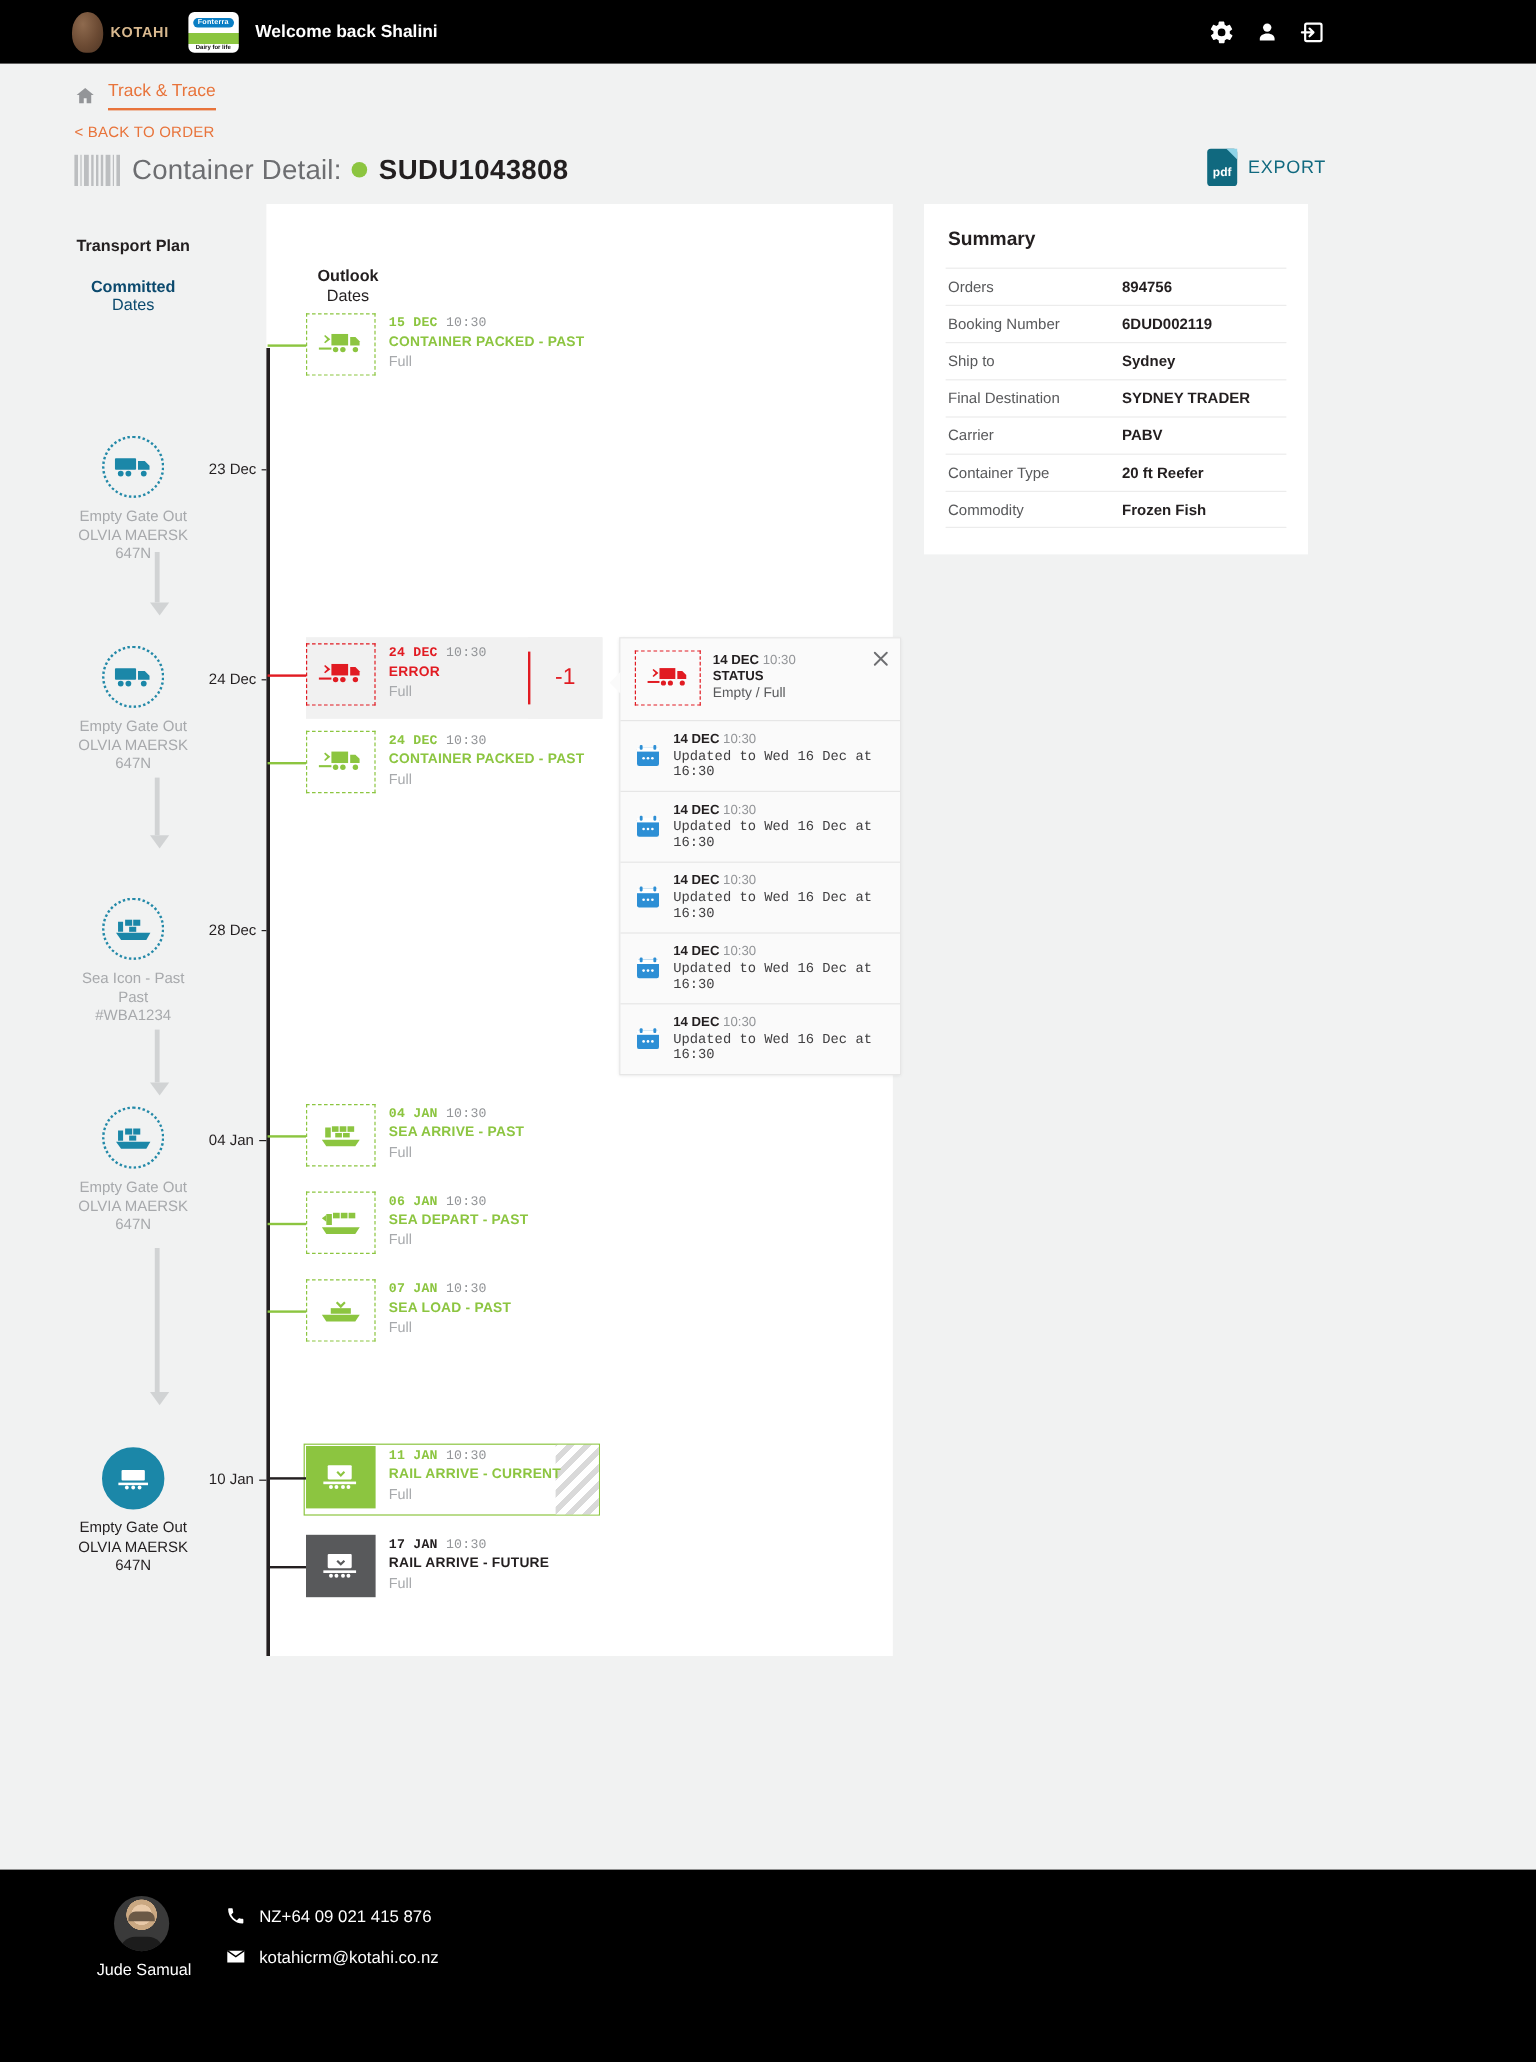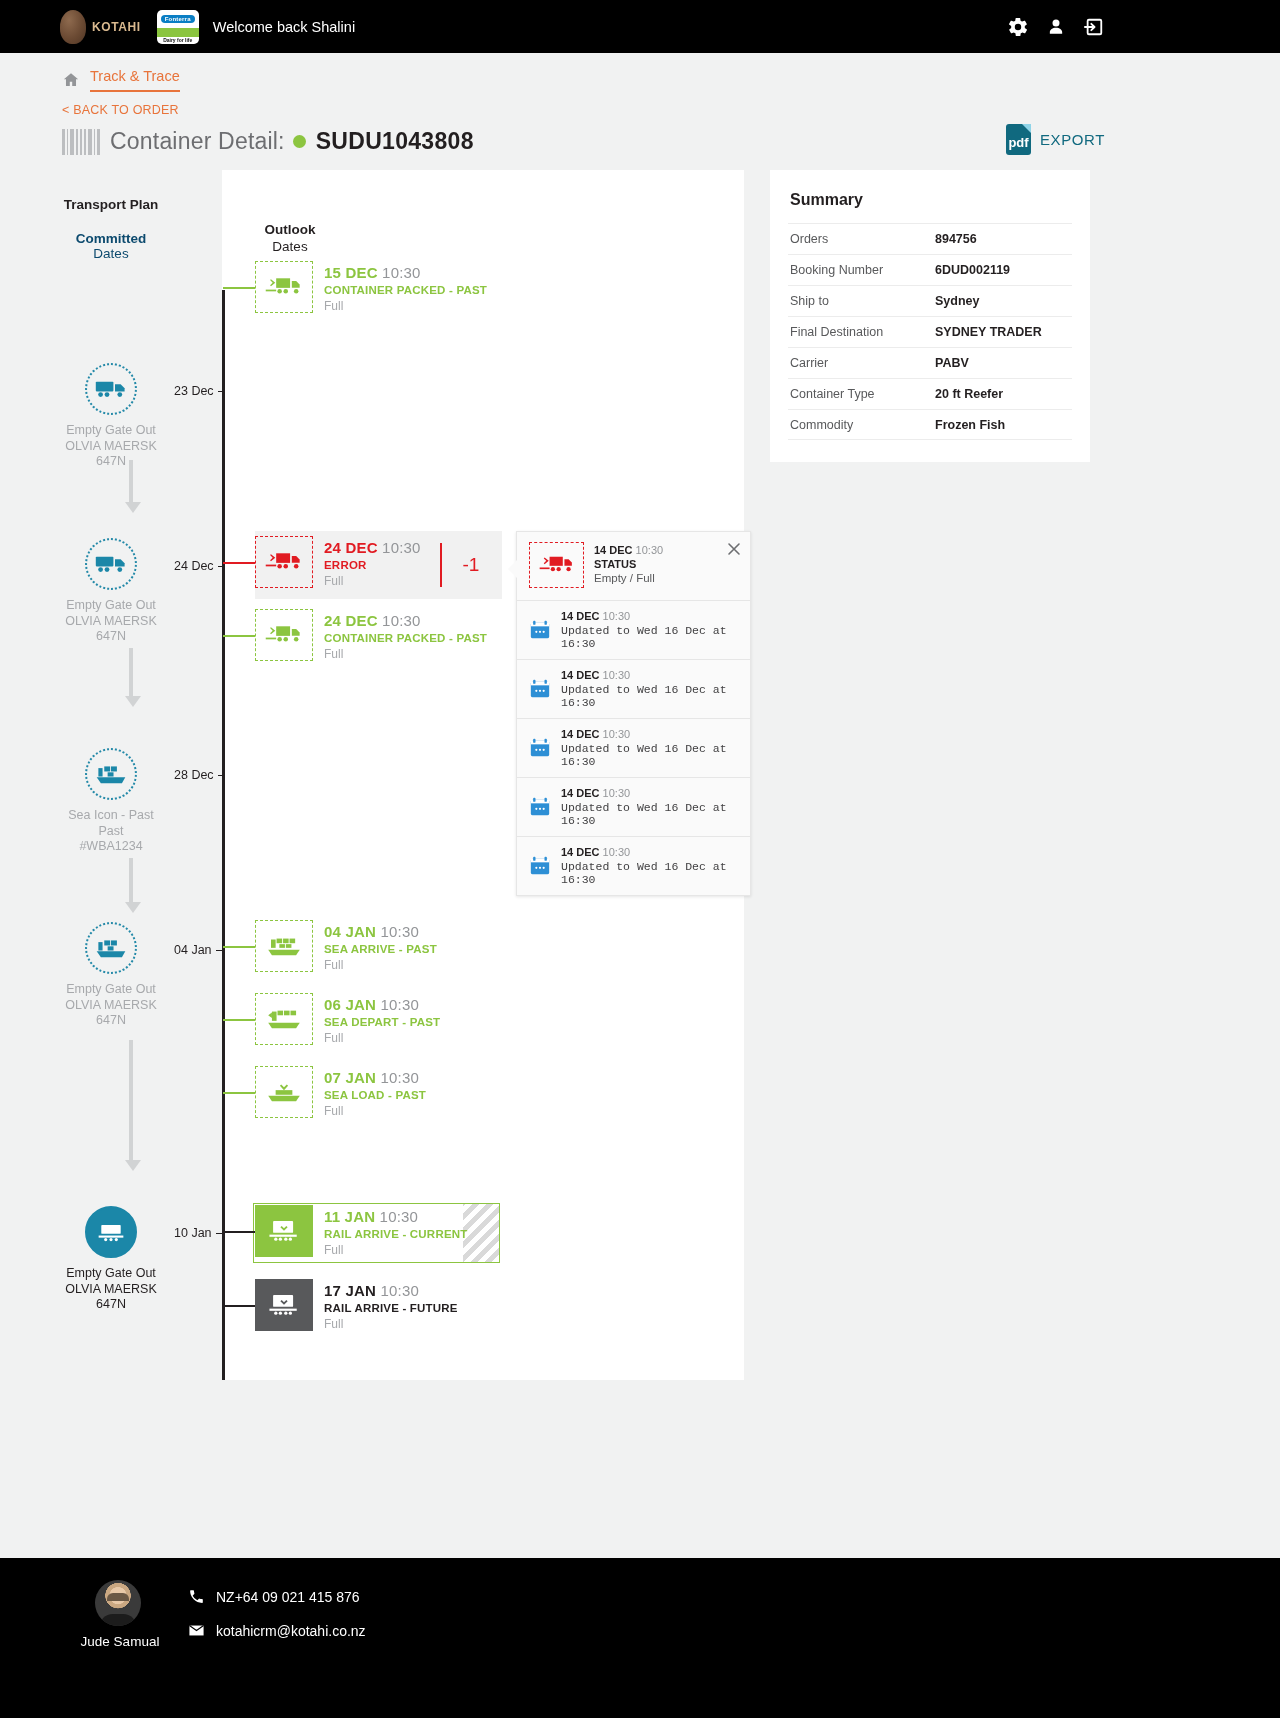--- a/index.html
+++ b/index.html
@@ -29,21 +29,21 @@
     position: relative; display: flex; align-items: flex-start; justify-content: center; overflow: hidden;
   }
   .fonterra-pill {
     margin-top: 5px; background: #0a7ec4; color: #fff; font-size: 6px; font-weight: 700;
     padding: 1px 4px; border-radius: 6px; letter-spacing: .2px;
   }
   .fonterra-tag {
     position: absolute; bottom: 1px; left: 0; right: 0; text-align: center;
     font-size: 5px; font-weight: 700; color: #111;
   }
-  .welcome { color: #ffffff; font-size: 14.5px; margin-left: 14px; font-weight: 400; }
+  .welcome { color: #ffffff; font-size: 14.5px; margin-left: 14px; font-weight: 700; }
   .topbar-icons { margin-left: auto; margin-right: 175px; display: flex; align-items: center; gap: 16px; }
   .tb-icon { width: 22px; height: 22px; display: flex; align-items: center; justify-content: center; cursor: pointer; }
   .tb-icon svg { display: block; }
 
   
   .crumbs { position: absolute; left: 62px; top: 68px; display: flex; align-items: center; gap: 10px; }
   .home-icon { width: 18px; height: 18px; }
   .crumb-link {
     color: #e8743b; font-size: 14.5px; padding-bottom: 6px;
     border-bottom: 2.5px solid #e8743b; cursor: pointer;
@@ -54,21 +54,21 @@
   .barcode { width: 38px; height: 26px; display: flex; gap: 2px; align-items: stretch; }
   .barcode i { display: block; background: #bcbec0; }
   .title-text { font-size: 23px; color: #6d6e71; font-weight: 400; margin-left: 10px; letter-spacing: .2px; }
   .status-dot { width: 13px; height: 13px; border-radius: 50%; background: #8cc540; margin: 0 10px 0 8px; }
   .container-id { font-size: 23px; font-weight: 700; color: #231f20; letter-spacing: .3px; }
 
   .export { position: absolute; right: 175px; top: 124px; display: flex; align-items: center; gap: 9px; cursor: pointer; }
   .pdf-ic {
     width: 25px; height: 31px; background: #10697f; border-radius: 3px; position: relative;
     display: flex; align-items: flex-end; justify-content: center; color: #ffffff;
-    font-size: 13px; font-weight: 700; padding-bottom: 5px;
+    font-size: 10px; font-weight: 700; padding-bottom: 5px;
   }
   .pdf-ic::after { content: ""; position: absolute; right: 0; top: 0; border-width: 0 9px 9px 0; border-style: solid; border-color: transparent #8fd4e8 transparent transparent; }
   .export-label { color: #10697f; font-size: 15px; letter-spacing: .6px; }
 
   
   .timeline-panel { position: absolute; left: 222px; top: 170px; width: 522px; height: 1210px; background: #ffffff; }
   .spine { position: absolute; left: 222px; top: 290px; width: 3px; height: 1090px; background: #231f20; }
 
   
   .left-col { position: absolute; left: 0; top: 170px; width: 222px; }
@@ -106,21 +106,21 @@
   .evt { position: absolute; display: flex; align-items: stretch; }
   .evt .connector { position: absolute; left: -32px; top: 50%; width: 32px; height: 1.5px; }
   .evt-icon {
     width: 58px; height: 52px; display: flex; align-items: center; justify-content: center; flex: 0 0 58px;
   }
   .evt-icon.dashed-green { border: 1.5px dashed #8cc540; }
   .evt-icon.dashed-red { border: 1.5px dashed #e11b22; }
   .evt-icon.solid-green { background: #8cc540; border: none; }
   .evt-icon.solid-grey { background: #58595b; border: none; }
   .evt-body { padding-left: 11px; padding-top: 3px; }
-  .evt-date { font-size: 15px; font-weight: 700; letter-spacing: .2px; }
+  .evt-date { font-size: 11px; font-weight: 700; letter-spacing: .2px; font-family: Liberation Mono, monospace; }
   .evt-date em { font-style: normal; font-weight: 400; color: #939598; }
   .evt-name { font-size: 11.5px; font-weight: 700; letter-spacing: .2px; margin-top: 3px; }
   .evt-load { font-size: 12px; color: #a7a9ac; margin-top: 3px; }
   .g .evt-date, .g .evt-name { color: #8cc540; }
   .r .evt-date, .r .evt-name { color: #e11b22; }
   .d .evt-date { color: #231f20; }
   .d .evt-name { color: #231f20; }
 
   
   .err-row {

